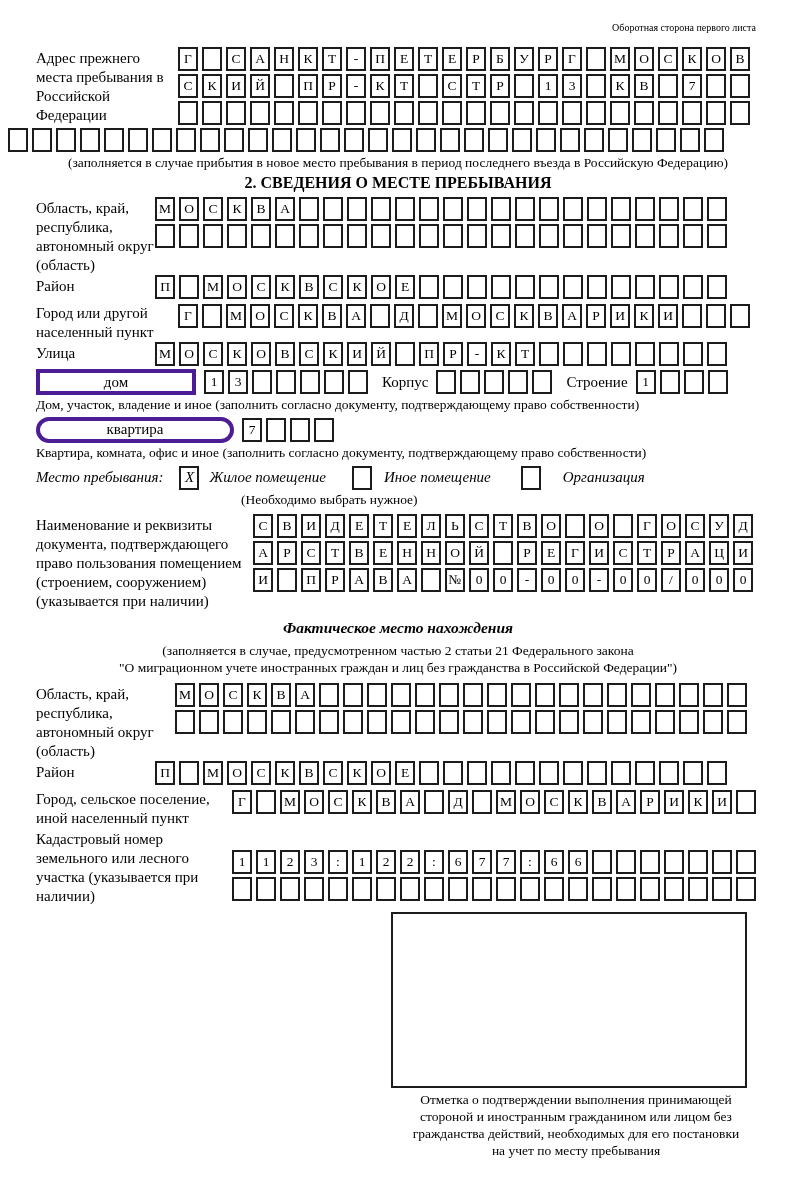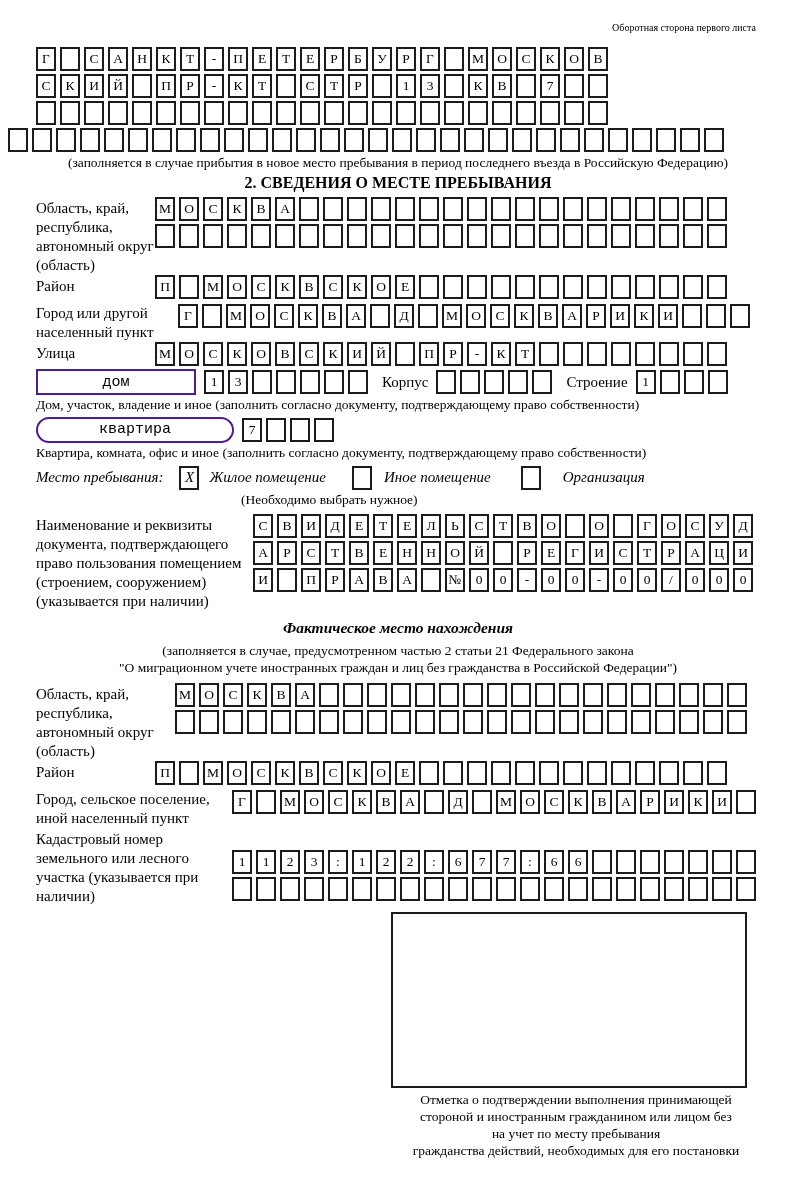--- a/index.html
+++ b/index.html
@@ -15,22 +15,22 @@
   .w217{width:217px;}
   .boxcol{flex:none;}
   .cells{display:flex;margin-bottom:3px;}
   .cell{flex:none;width:16px;height:20px;border:2px solid #1c1c1c;margin-right:4px;
         display:flex;align-items:center;justify-content:center;font-size:13.5px;background:#fff;}
   .fullrow{margin-left:-28px;}
   .caption{font-size:13.5px;line-height:1.2;margin:0 0 3px 0;}
   .center{text-align:center;}
   .section-title{text-align:center;font-weight:bold;font-size:16px;margin:2px 0 5px 0;}
   .inline-row{display:flex;align-items:center;margin-bottom:2px;}
-  .widebox{flex:none;box-sizing:border-box;height:26px;border:2px solid #4c1d95;
-           display:flex;align-items:center;justify-content:center;font-size:15px;background:#fff;font-family:Liberation Mono, monospace;}
+  .widebox{flex:none;box-sizing:border-box;height:26px;border:4px solid #4c1d95;
+           display:flex;align-items:center;justify-content:center;font-size:15px;background:#fff;}
   .wb160{width:160px;}
   .wb198{width:198px;border-radius:13px;}
   .ilabel{font-size:15px;flex:none;}
   .place-row{display:flex;align-items:center;font-size:15px;margin:5px 0 2px 0;font-style:italic;}
   .cbox{flex:none;box-sizing:border-box;width:20px;height:24px;border:2px solid #1c1c1c;
         display:flex;align-items:center;justify-content:center;font-size:15px;background:#fff;}
   .choose-note{font-size:13.5px;margin:0 0 6px 205px;}
   .fact-title{text-align:center;font-weight:bold;font-size:15.5px;margin:8px 0 6px 0;font-style:italic;}
   .legal-line{text-align:center;font-size:13.5px;line-height:1.25;}
   .legal-wrap{margin-bottom:6px;}
@@ -41,20 +41,21 @@
   .mt2{margin-top:2px;}
 </style>
 </head>
 <body>
 
 <div class="page">
 
   <div class="header-note">Оборотная сторона первого листа</div>
 
   <div class="field">
+    <div class="label w142">Адрес прежнего места пребывания в Российской Федерации</div>
     <div class="boxcol">
       <div class="cells">
           <span class="cell">Г</span>
           <span class="cell"></span>
           <span class="cell">С</span>
           <span class="cell">А</span>
           <span class="cell">Н</span>
           <span class="cell">К</span>
           <span class="cell">Т</span>
           <span class="cell">-</span>
@@ -612,17 +613,17 @@
           <span class="cell"></span>
           <span class="cell"></span>
         </div>
     </div>
   </div>
 
   <div class="stamp-box"></div>
   <div class="stamp-note">
     <div>Отметка о подтверждении выполнения принимающей</div>
     <div>стороной и иностранным гражданином или лицом без</div>
+    <div>гражданства действий, необходимых для его постановки</div>
     <div>на учет по месту пребывания</div>
-    <div>гражданства действий, необходимых для его постановки</div>
   </div>
 
 </div>
 
 </body></html>

